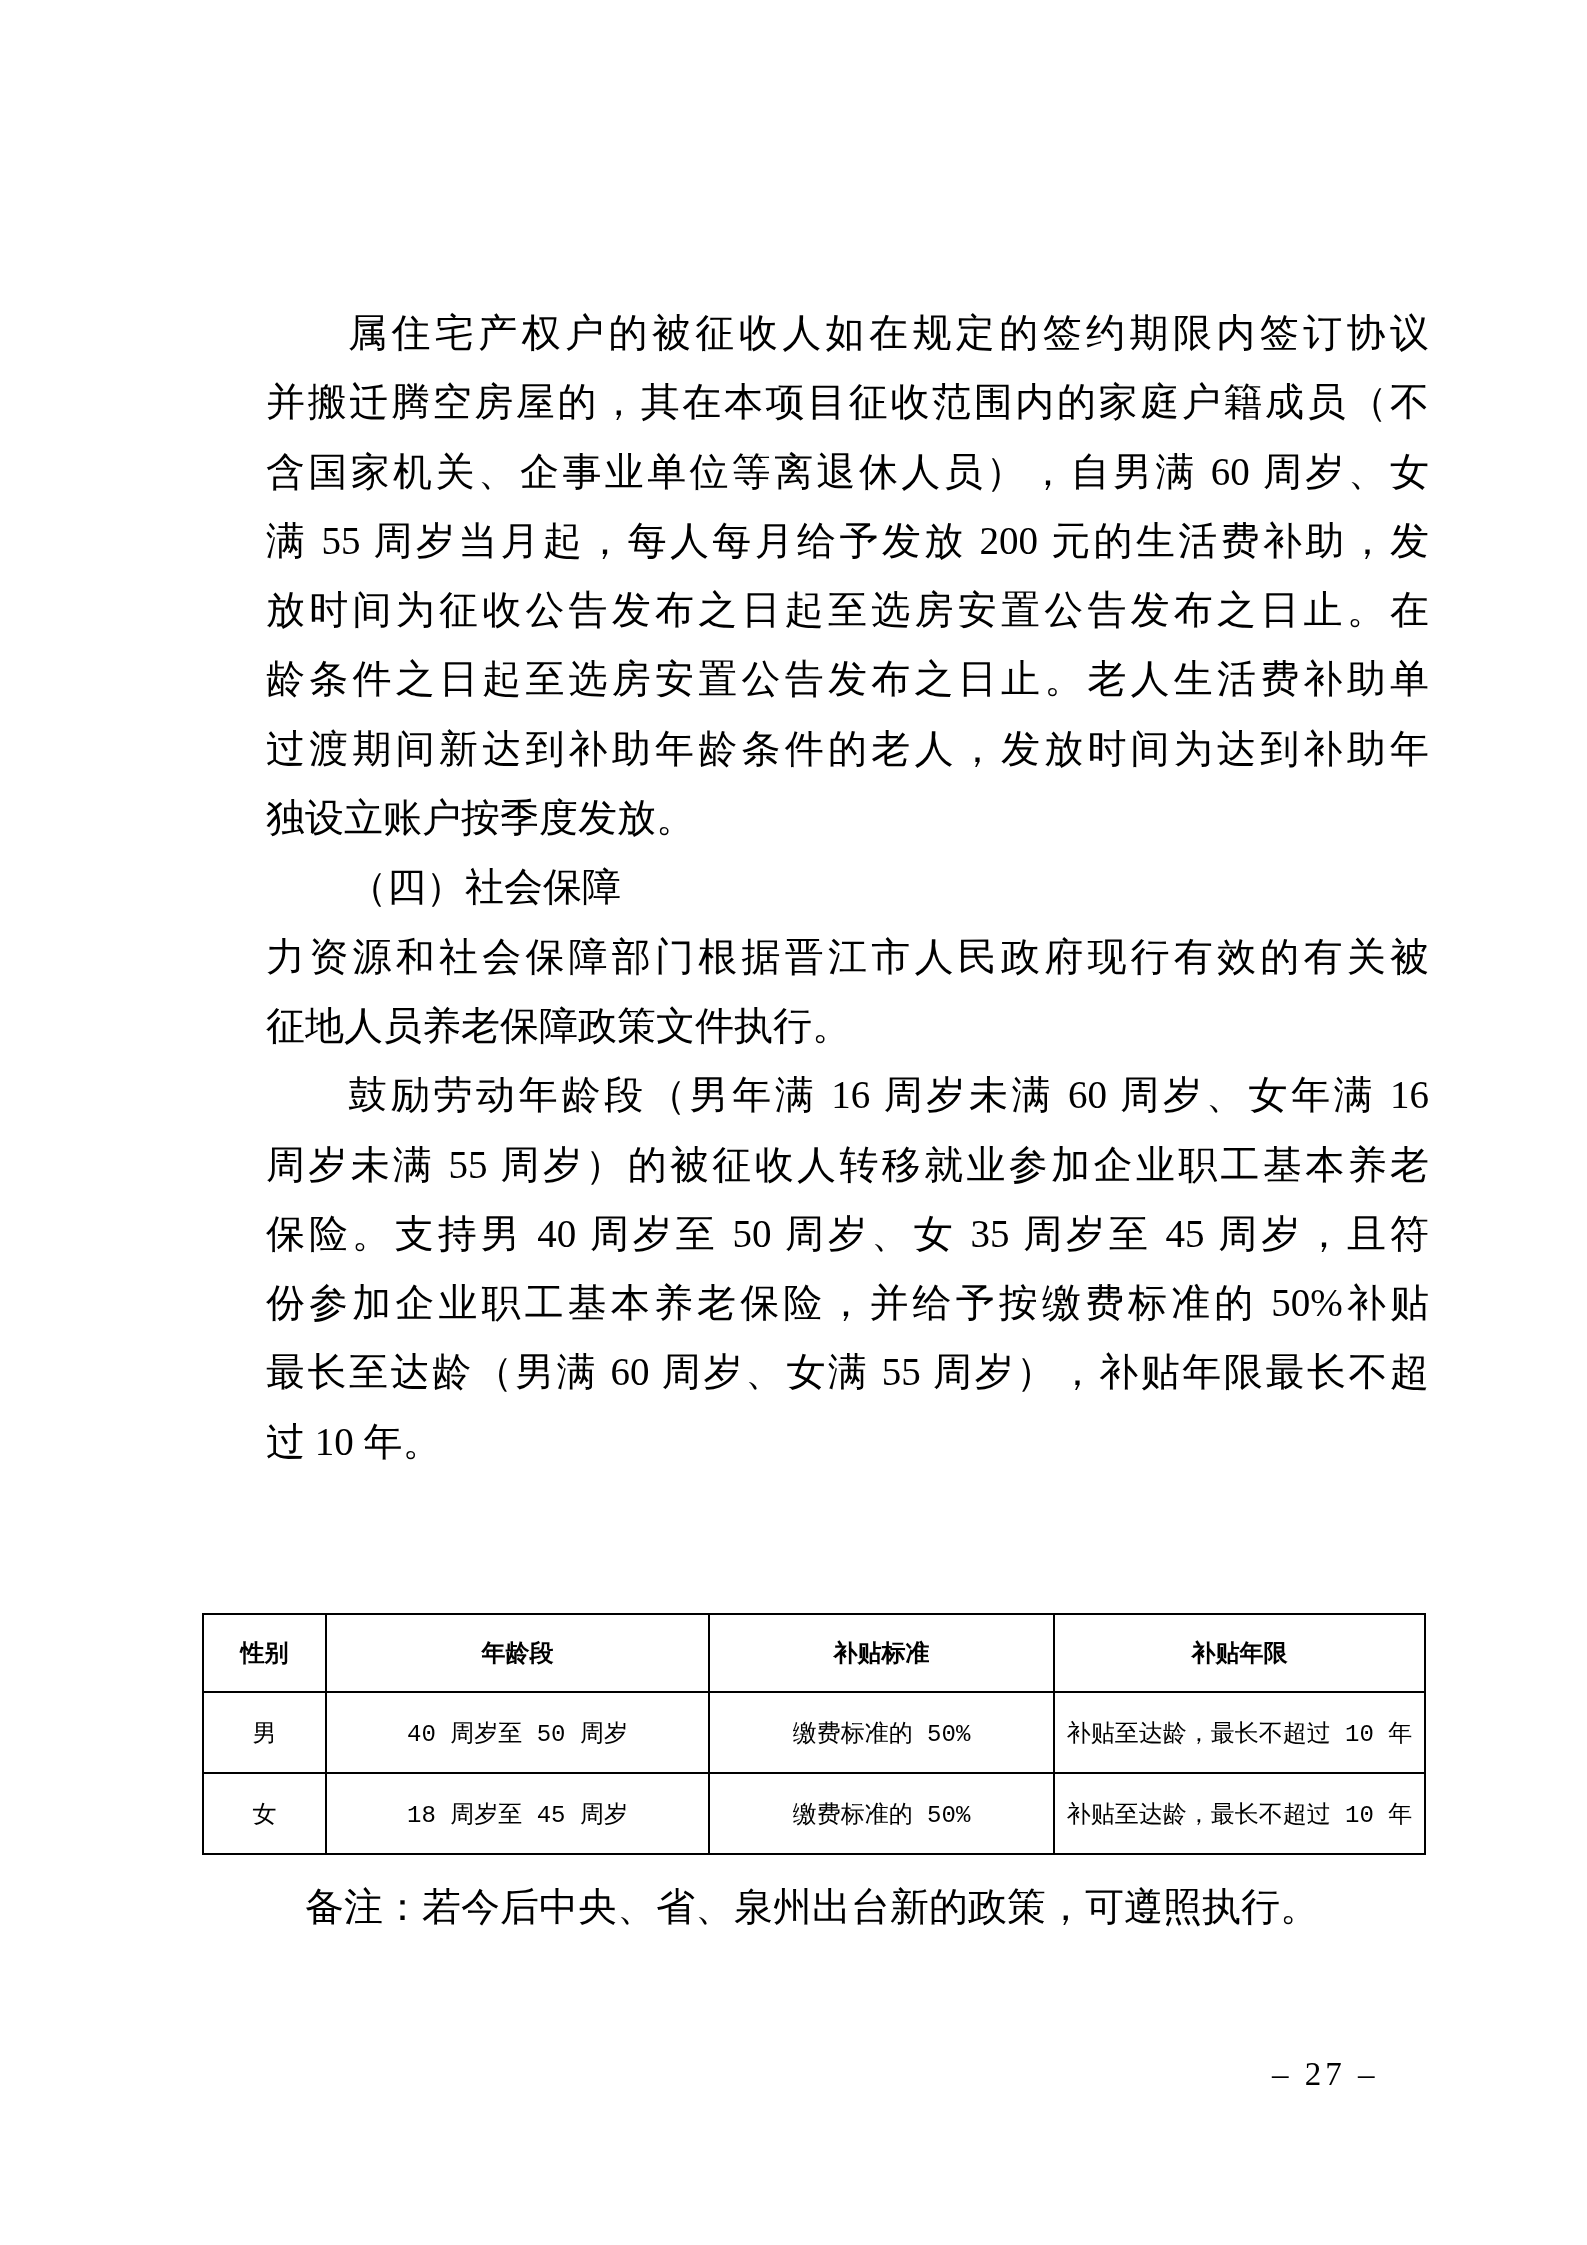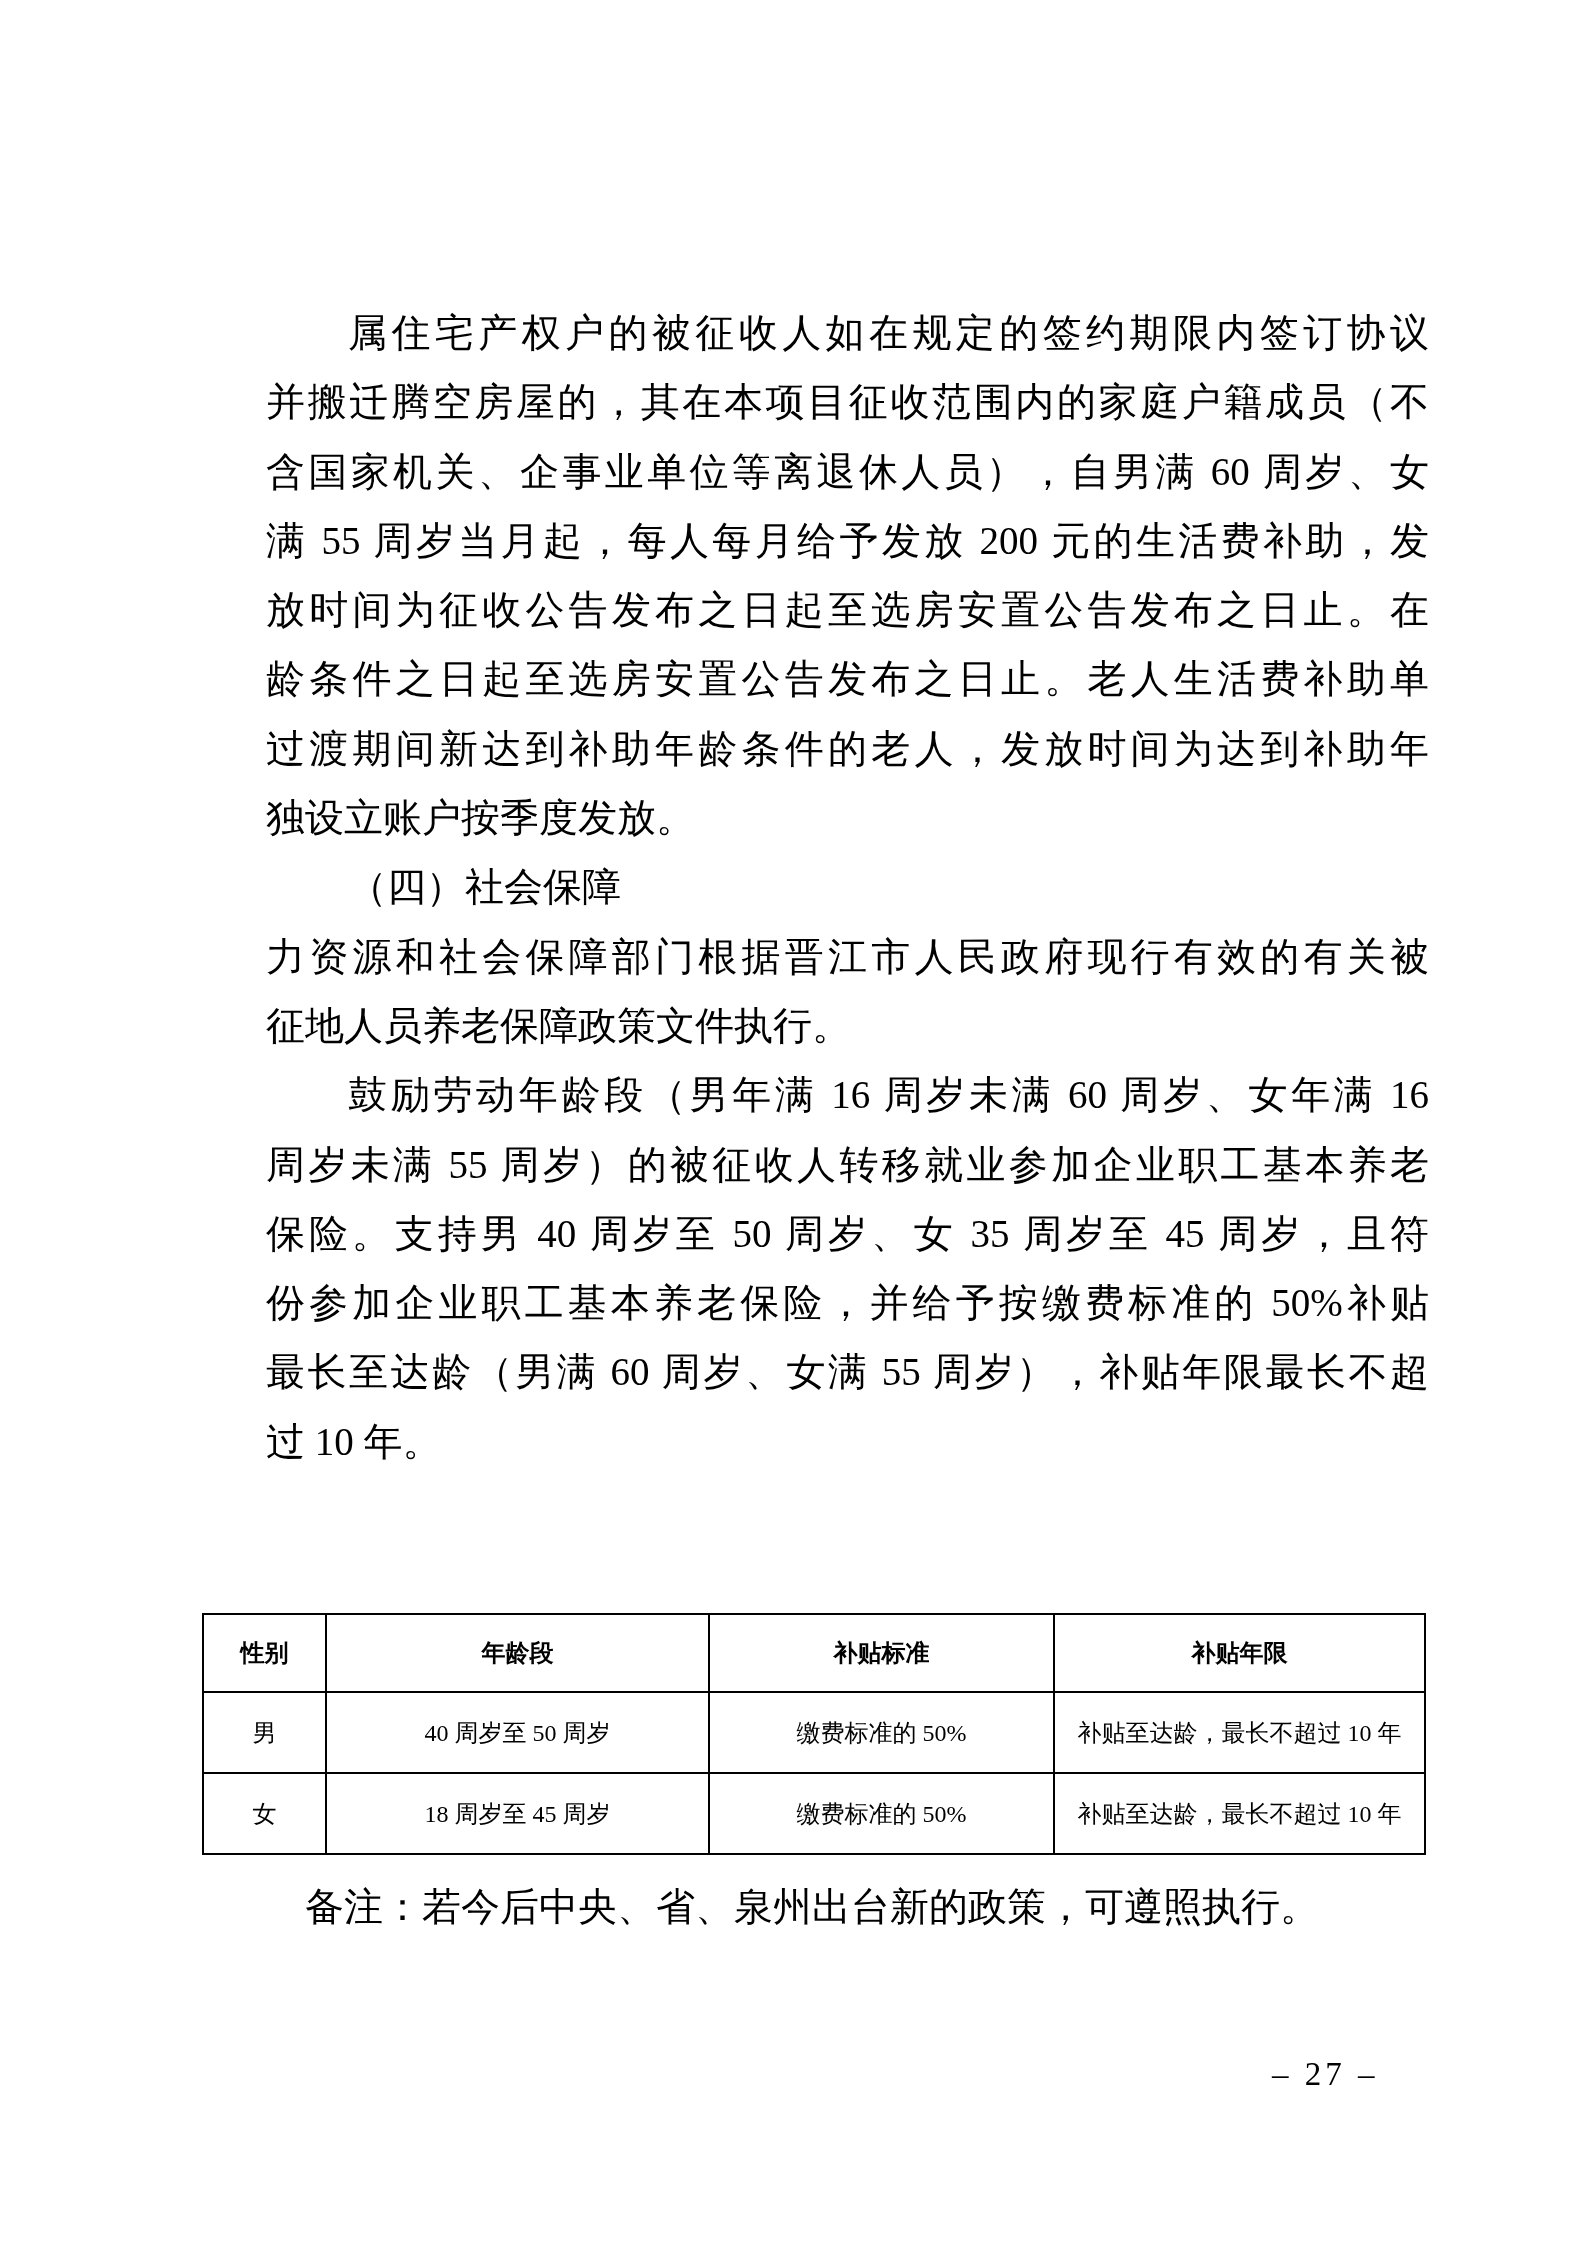--- a/index.html
+++ b/index.html
@@ -45,20 +45,21 @@
     border-collapse: collapse;
     table-layout: fixed;
   }
   .doc-table th, .doc-table td {
     border: 2px solid #000000;
     text-align: center;
     vertical-align: middle;
     font-size: 24px;
     padding: 0 4px;
     overflow: hidden;
+    font-family: Liberation Mono, monospace;
   }
   .doc-table th {
     font-weight: bold;
     height: 76px;
   }
   .doc-table td {
     font-weight: normal;
     height: 79px;
   }
   .note-line {

